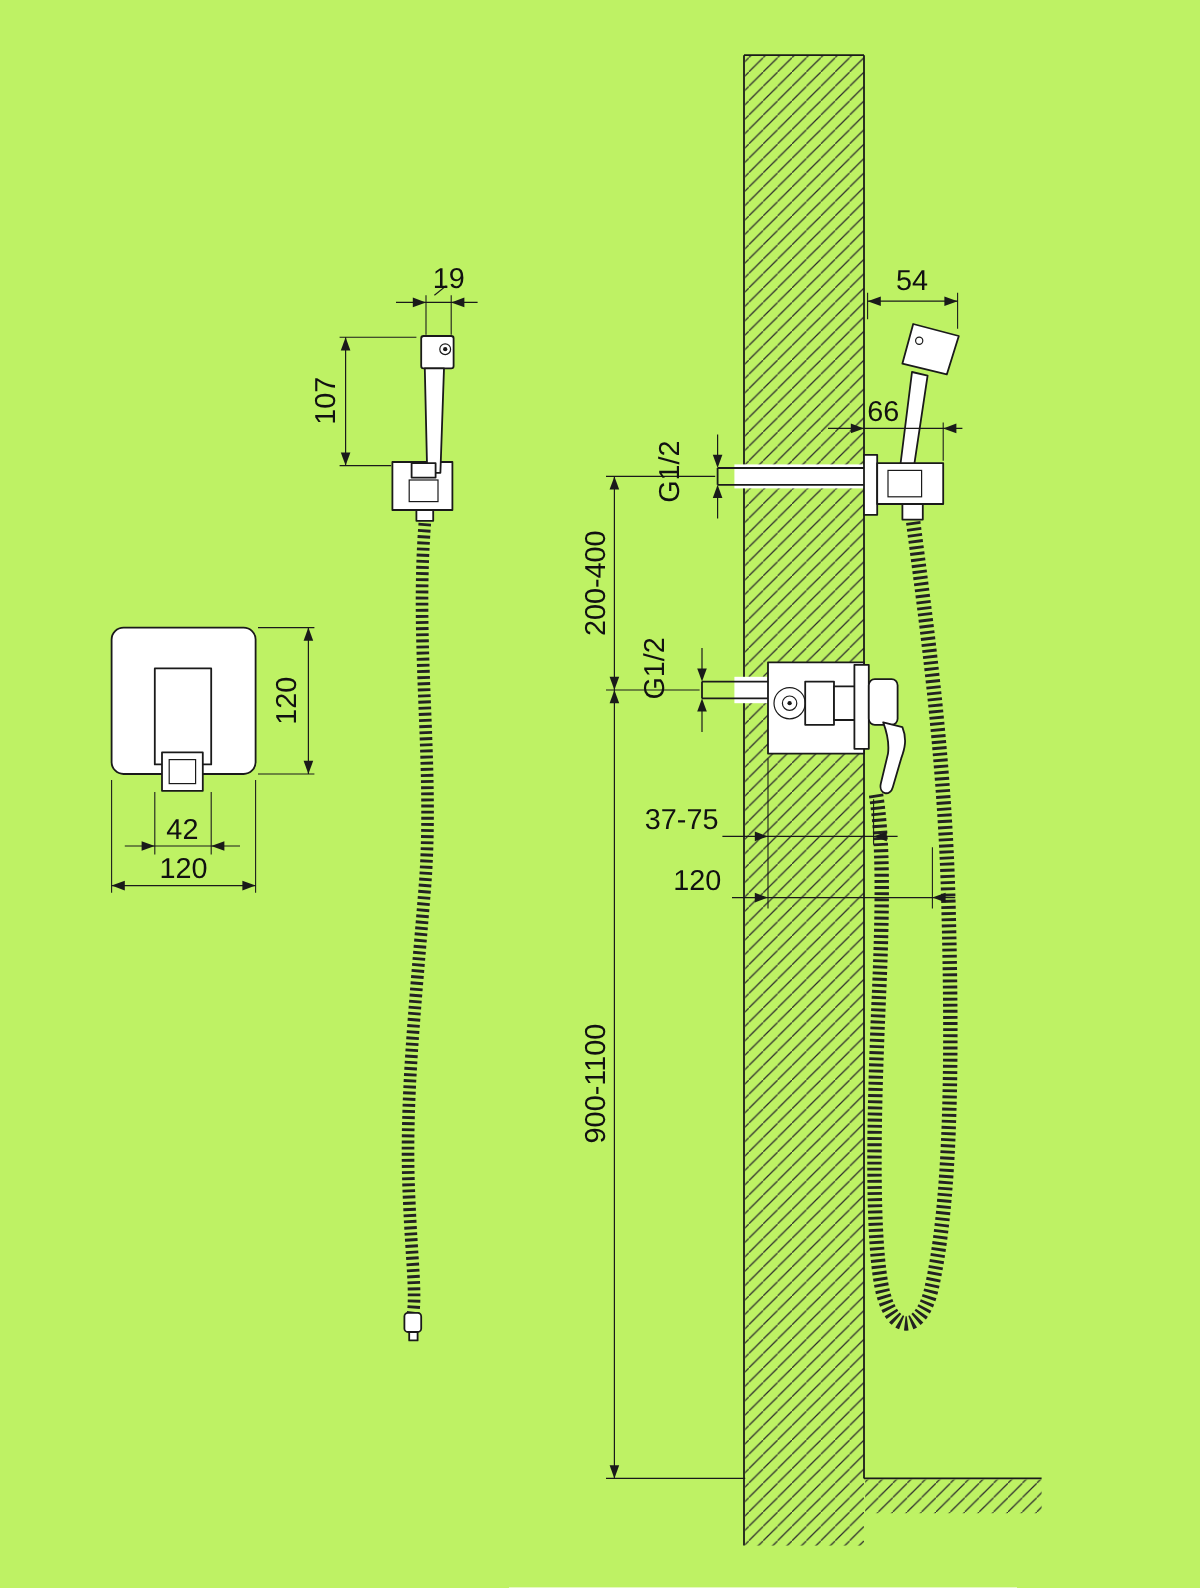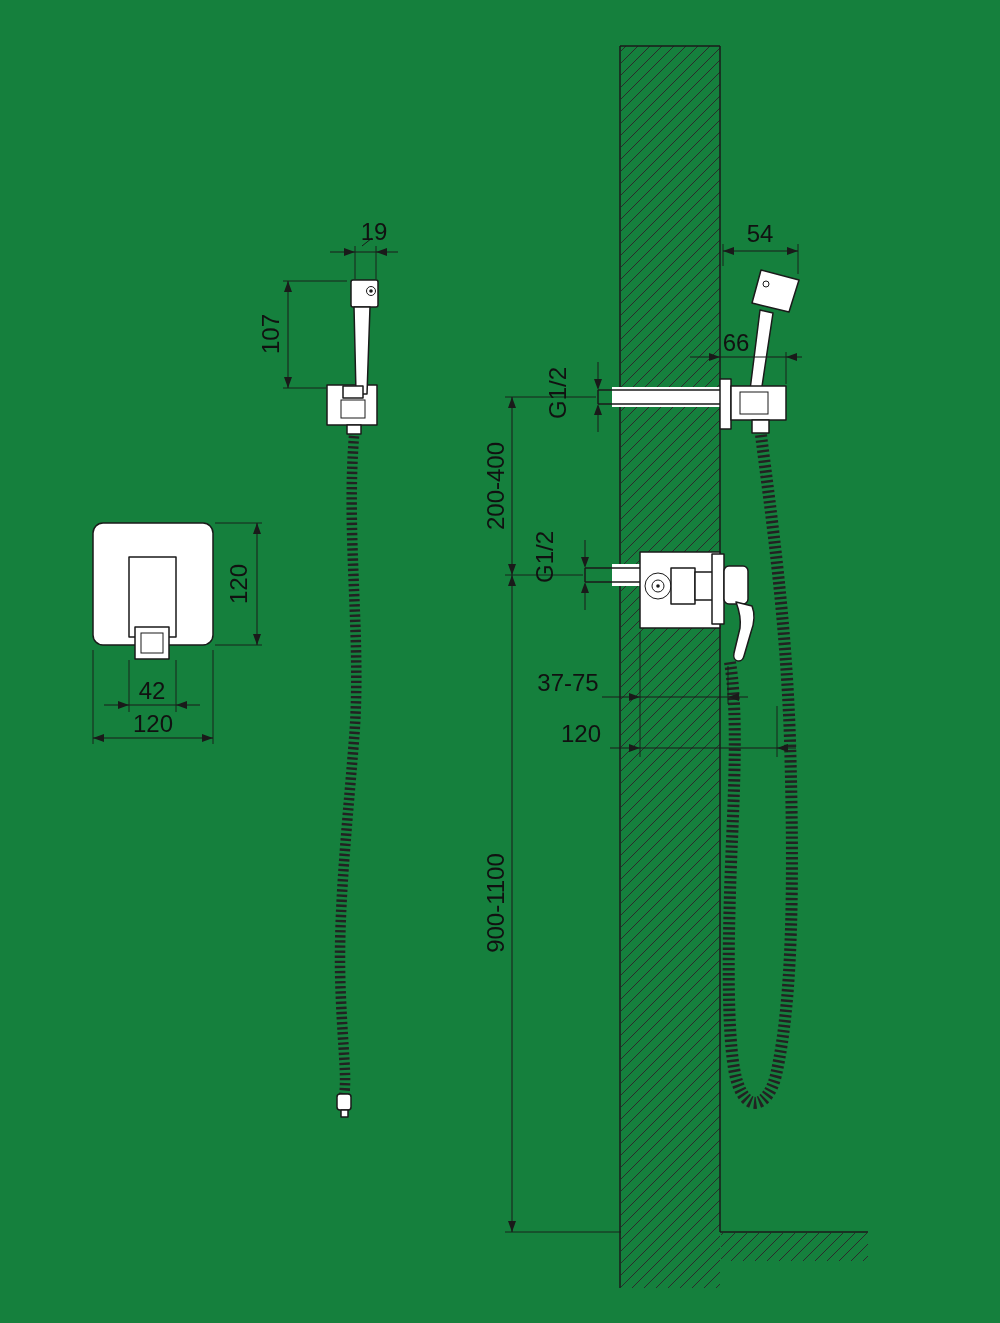--- a/index.html
+++ b/index.html
@@ -1,16 +1,16 @@
 <!DOCTYPE html>
 <html><head>
 <meta charset="utf-8">
 <style>
   html,body{margin:0;padding:0;background:#ffffff;}
-  .page{width:1000px;height:1323px;background:#15803d;position:relative;text-align:right;}
+  .page{width:1000px;height:1323px;background:#bef264;position:relative;text-align:right;}
   svg{display:block;}
   .ln{stroke:#1a1a1a;stroke-width:1.5;fill:none;stroke-linejoin:round;}
   .fw{fill:#ffffff;stroke:#1a1a1a;stroke-width:1.5;stroke-linejoin:round;}
   .thin{stroke:#1a1a1a;stroke-width:1;fill:none;}
   .ext{stroke:#1a1a1a;stroke-width:0.9;fill:none;}
   .arr{fill:#1a1a1a;stroke:none;}
   .dimtext{font-family:"Liberation Sans",sans-serif;font-size:24px;fill:#111111;}
   .hose{fill:none;stroke:#222222;stroke-width:12;stroke-dasharray:2.4 2.7;}
   .hosethin{stroke-width:10.5;}
   .cut{fill:#ffffff;stroke:none;}

